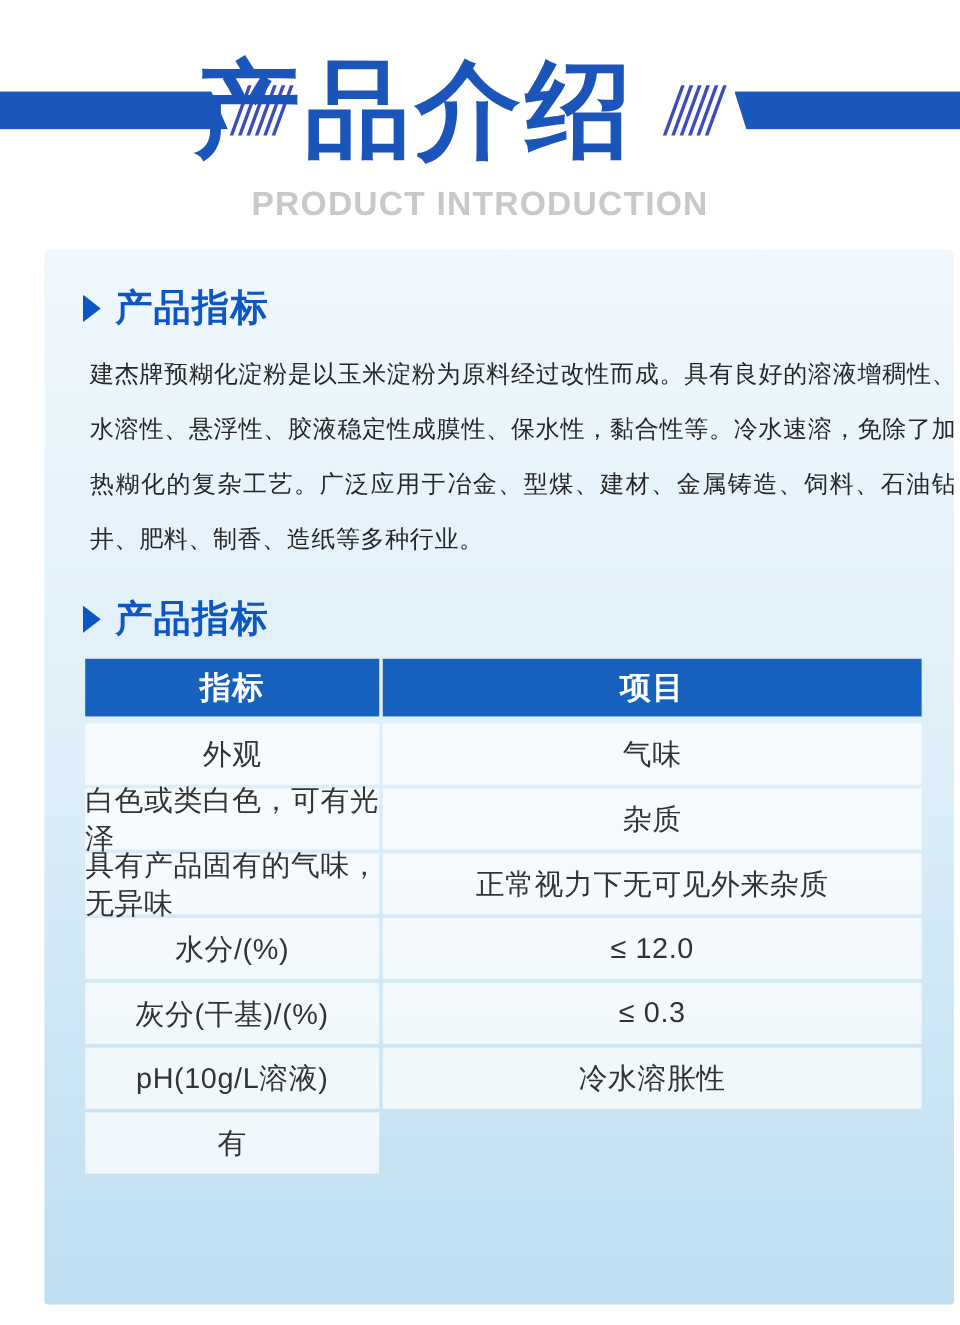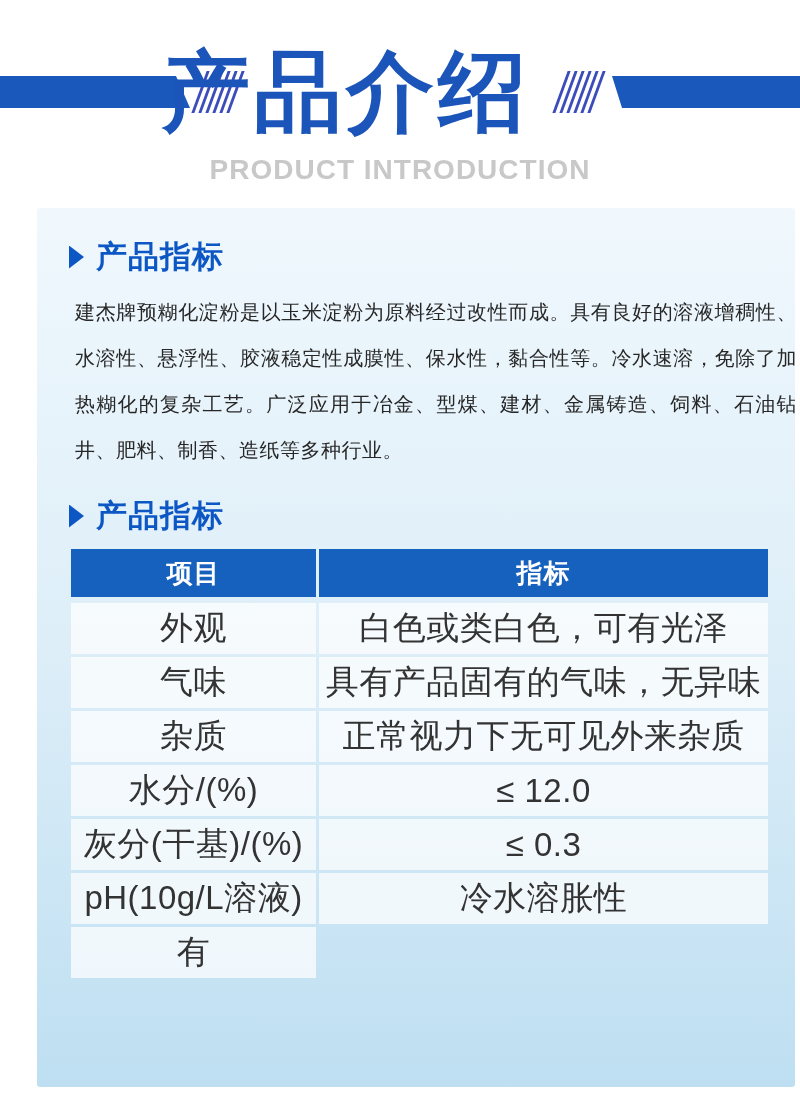--- a/index.html
+++ b/index.html
@@ -56,21 +56,21 @@
     display: grid; grid-template-columns: 245px 1fr;
     grid-auto-rows: 51px; gap: 3px;
   }
   .spec-table .th {
     background: #1661bd; height: 48px; color: #ffffff; font-weight: bold; font-size: 26px;
     display: flex; align-items: center; justify-content: center; letter-spacing: 1px;
   }
   .spec-table .td {
     background: rgba(255,255,255,0.72);
     display: flex; align-items: center; justify-content: center;
-    font-size: 33px; color: #333333; letter-spacing: 0.5px;
+    font-size: 24px; color: #333333; letter-spacing: 0.5px;
   }
 </style>
 </head>
 <body style="--bar-color: #1b58bb; --hatch-color: #3c4dbb; --title-color: #1c55ba; --subtitle-color: #c8c8c8;">
 
 <div class="banner">
   <div class="bar bar-left"></div>
   <div class="hatch hatch-left">
     <span></span>
       <span></span>
@@ -100,30 +100,30 @@
   </div>
 
   <p class="intro">建杰牌预糊化淀粉是以玉米淀粉为原料经过改性而成。具有良好的溶液增稠性、水溶性、悬浮性、胶液稳定性成膜性、保水性，黏合性等。冷水速溶，免除了加热糊化的复杂工艺。广泛应用于冶金、型煤、建材、金属铸造、饲料、石油钻井、肥料、制香、造纸等多种行业。</p>
 
   <div class="section-heading section2">
     <span class="tri"></span>
     <h2>产品指标</h2>
   </div>
 
   <div class="spec-table">
+    <div class="th" style="background: rgb(22, 97, 189);">指标</div>
     <div class="th" style="background: rgb(22, 97, 189);">项目</div>
-    <div class="th" style="background: rgb(22, 97, 189);">指标</div>
 
     <div class="td">外观</div>
+    <div class="td">气味</div>
+
     <div class="td">白色或类白色，可有光泽</div>
+    <div class="td">杂质</div>
 
-    <div class="td">气味</div>
     <div class="td">具有产品固有的气味，无异味</div>
-
-    <div class="td">杂质</div>
     <div class="td">正常视力下无可见外来杂质</div>
 
     <div class="td">水分/(%)</div>
     <div class="td">≤ 12.0</div>
 
     <div class="td">灰分(干基)/(%)</div>
     <div class="td">≤ 0.3</div>
 
     <div class="td">pH(10g/L溶液)</div>
 

